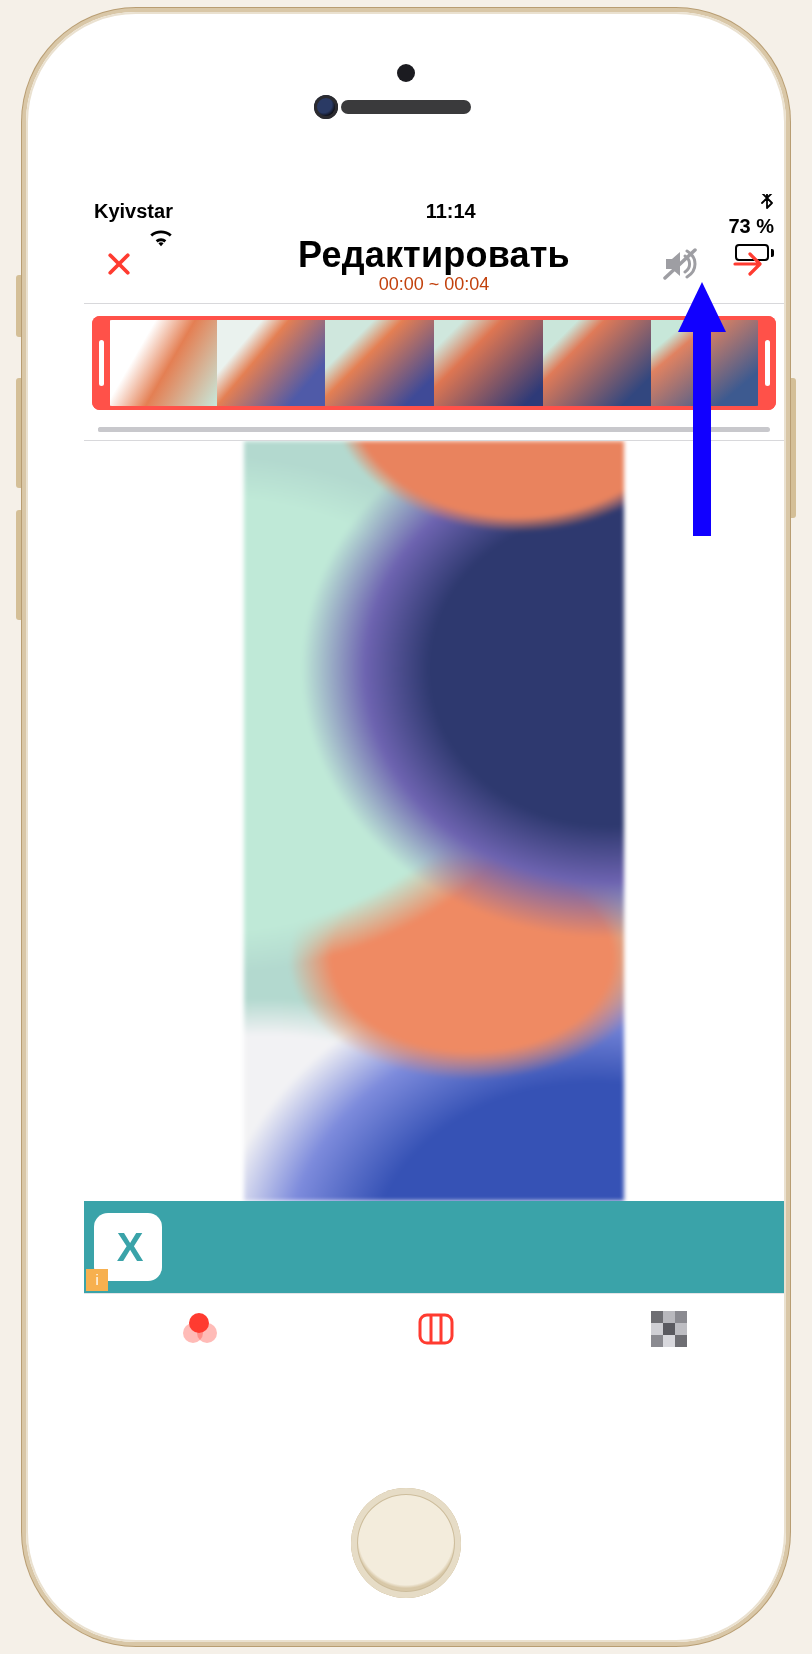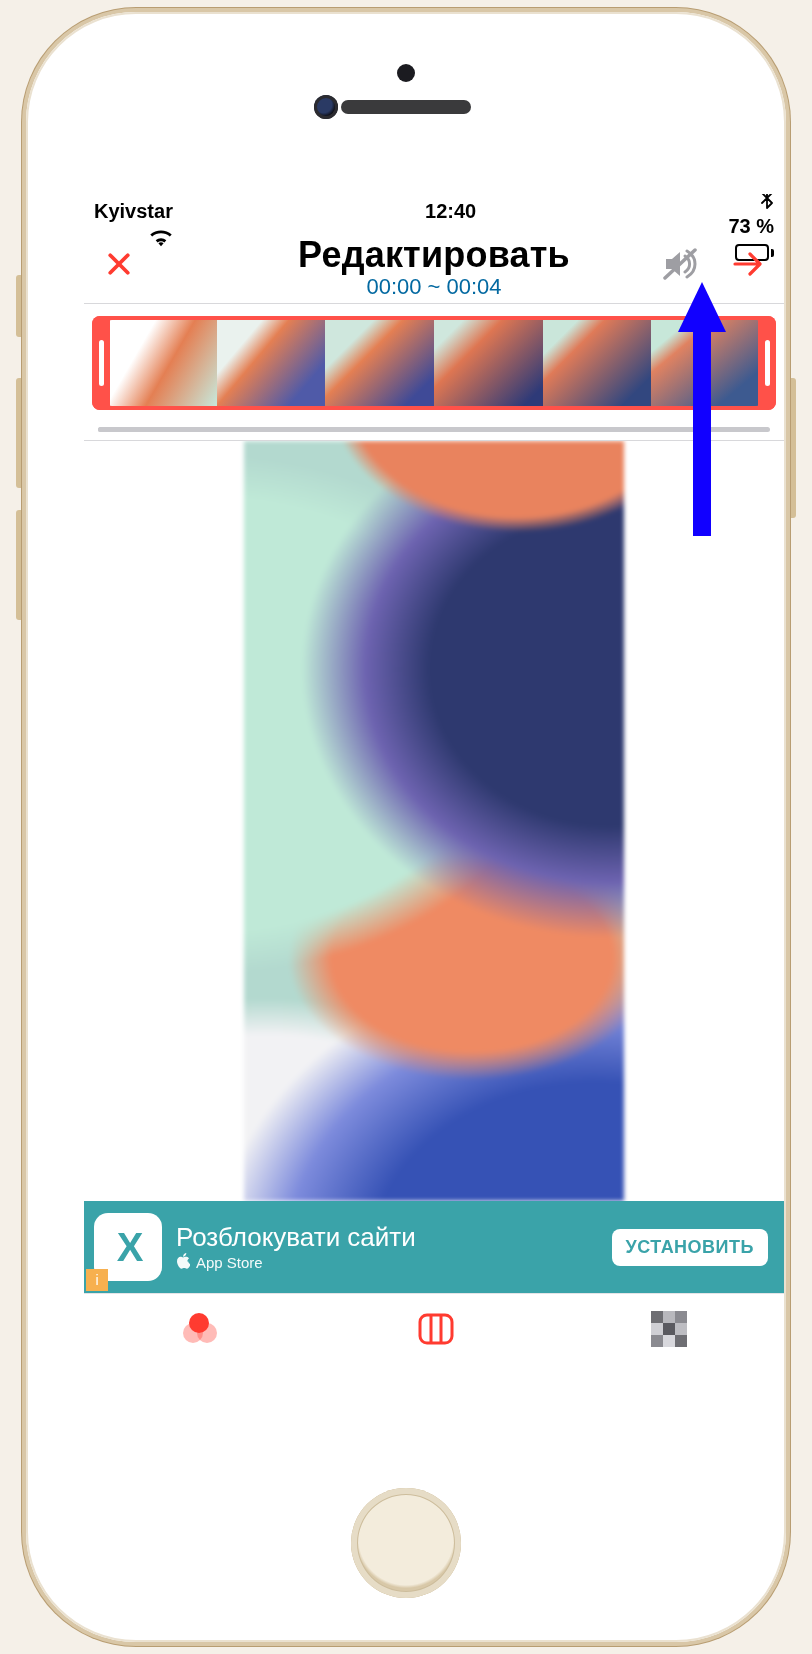--- a/index.html
+++ b/index.html
@@ -88,21 +88,21 @@
     border-bottom: 1px solid #d8d8db;
     display: flex; align-items: center; justify-content: space-between;
     padding: 0 14px;
     position: relative;
   }
   .nav .title-wrap {
     position: absolute; left: 0; right: 0; top: 6px;
     text-align: center; pointer-events: none;
   }
   .nav .title { font-size: 36px; font-weight: 700; color:#000; letter-spacing:.2px; }
-  .nav .subtitle { font-size: 22px; color:#0369a1; margin-top:-2px; }
+  .nav .subtitle { font-size: 18px; color:#c2410c; margin-top:-2px; }
   .nav-left, .nav-right { display:flex; align-items:center; gap:22px; }
   .icon-btn { background:none; border:0; padding:6px; cursor:pointer; }
   .accent { color:#ff3b30; }
   .muted-ic { color:#9e9ea3; }
 
   
   .trim-area { padding: 12px 8px 6px; border-bottom:1px solid #d8d8db; }
   .trim-outer {
     position: relative;
     height: 94px;
@@ -224,21 +224,21 @@
             <i></i>
             <i></i>
           </span>
         <span>Kyivstar</span>
         <span class="wifi">
           <svg width="24" height="18" viewBox="0 0 24 18">
               <path d="M12 17.2l-2.6-2.9c1.4-1.3 3.8-1.3 5.2 0L12 17.2zm-5.3-5.9c2.9-2.7 7.7-2.7 10.6 0l-1.9 2.1c-1.9-1.7-4.9-1.7-6.8 0l-1.9-2.1zM1.3 5.5C7 .1 17 .1 22.7 5.5l-1.9 2.1C16.1 3.2 7.9 3.2 3.2 7.6L1.3 5.5z" fill="#000"></path>
             </svg>
         </span>
       </div>
-      <div style="font-weight:700">12:40</div>
+      <div style="font-weight:700">11:14</div>
       <div class="right">
         <span class="alarm">
           <svg width="20" height="20" viewBox="0 0 24 24">
               <circle cx="12" cy="13" r="7.5" fill="none" stroke="#000" stroke-width="2"></circle>
               <path d="M12 9v4l2.5 2M5 4L2 7M19 4l3 3" stroke="#000" stroke-width="2" fill="none" stroke-linecap="round"></path>
             </svg>
         </span>
         <span class="bt">
           <svg width="14" height="22" viewBox="0 0 12 22">
               <path d="M6 1v20l5-5-5-5 5-5-5-5zM1 6l5 5-5 5" fill="none" stroke="#000" stroke-width="1.8" stroke-linejoin="round" stroke-linecap="round"></path>
@@ -311,33 +311,21 @@
     </div>
 
     <div class="preview">
       <div class="preview-inner"></div>
     </div>
 
     <div class="ad">
       <span class="ad-tag">i</span>
       <div class="ad-left">
         <div class="ad-icon">X</div>
-        <div class="ad-txt">
-          <div class="ad-title">Розблокувати сайти</div>
-          <div class="ad-sub">
-            <span>
-              <svg width="14" height="16" viewBox="0 0 14 16">
-                  <path d="M11.3 8.4c0-2 1.6-2.9 1.7-3-0.9-1.4-2.4-1.6-2.9-1.6-1.2-.1-2.4.7-3 .7s-1.6-.7-2.6-.7C2.9 3.8 1 5.3 1 8.3c0 1 .2 2 .6 3 .5 1.3 2.2 4.5 4 4.4.9 0 1.5-.6 2.6-.6s1.6.6 2.6.6c1.8 0 3.4-3 3.8-4.3-2.4-1.1-2.3-3-2.3-3zM9.4 2.6C10 1.9 10.4.9 10.3 0c-.8 0-1.8.6-2.4 1.3-.5.6-1 1.6-.8 2.5.9.1 1.8-.5 2.3-1.2z" fill="#fff"></path>
-                </svg>
-            </span>
-            <span>App Store</span>
-          </div>
-        </div>
-      </div>
-      <button class="ad-cta">УСТАНОВИТЬ</button>
+      </div>
     </div>
 
     <div class="tabs">
       <button class="tab">
         <span>
           <svg width="40" height="36" viewBox="0 0 40 36">
             <circle cx="18" cy="12" r="10" fill="#ff3b30"></circle>
             <circle cx="12" cy="22" r="10" fill="#ff3b30" opacity=".35"></circle>
             <circle cx="26" cy="22" r="10" fill="#ff3b30" opacity=".35"></circle>
           </svg>

